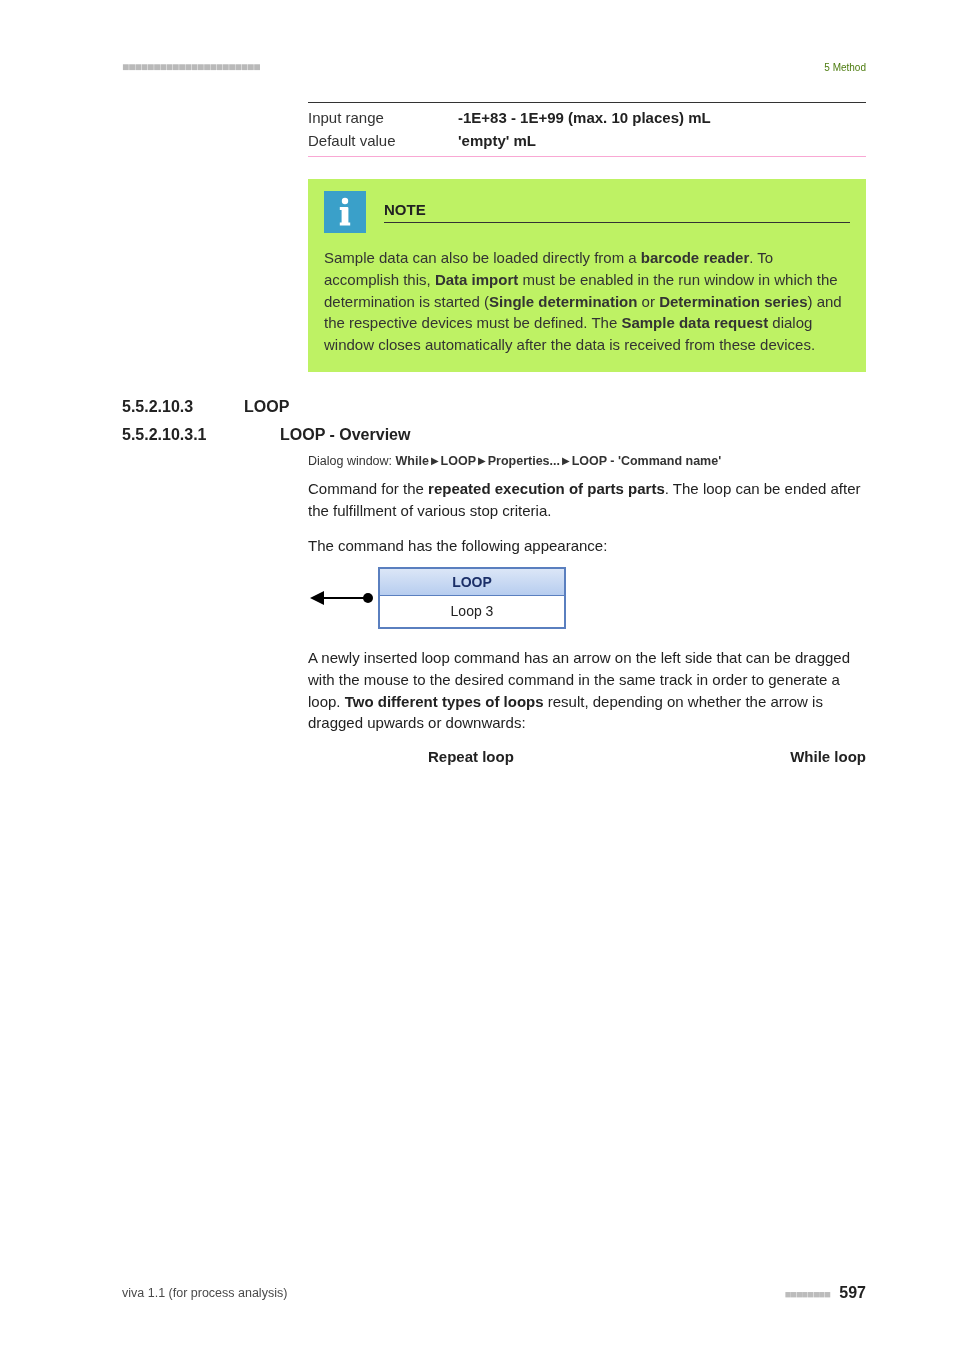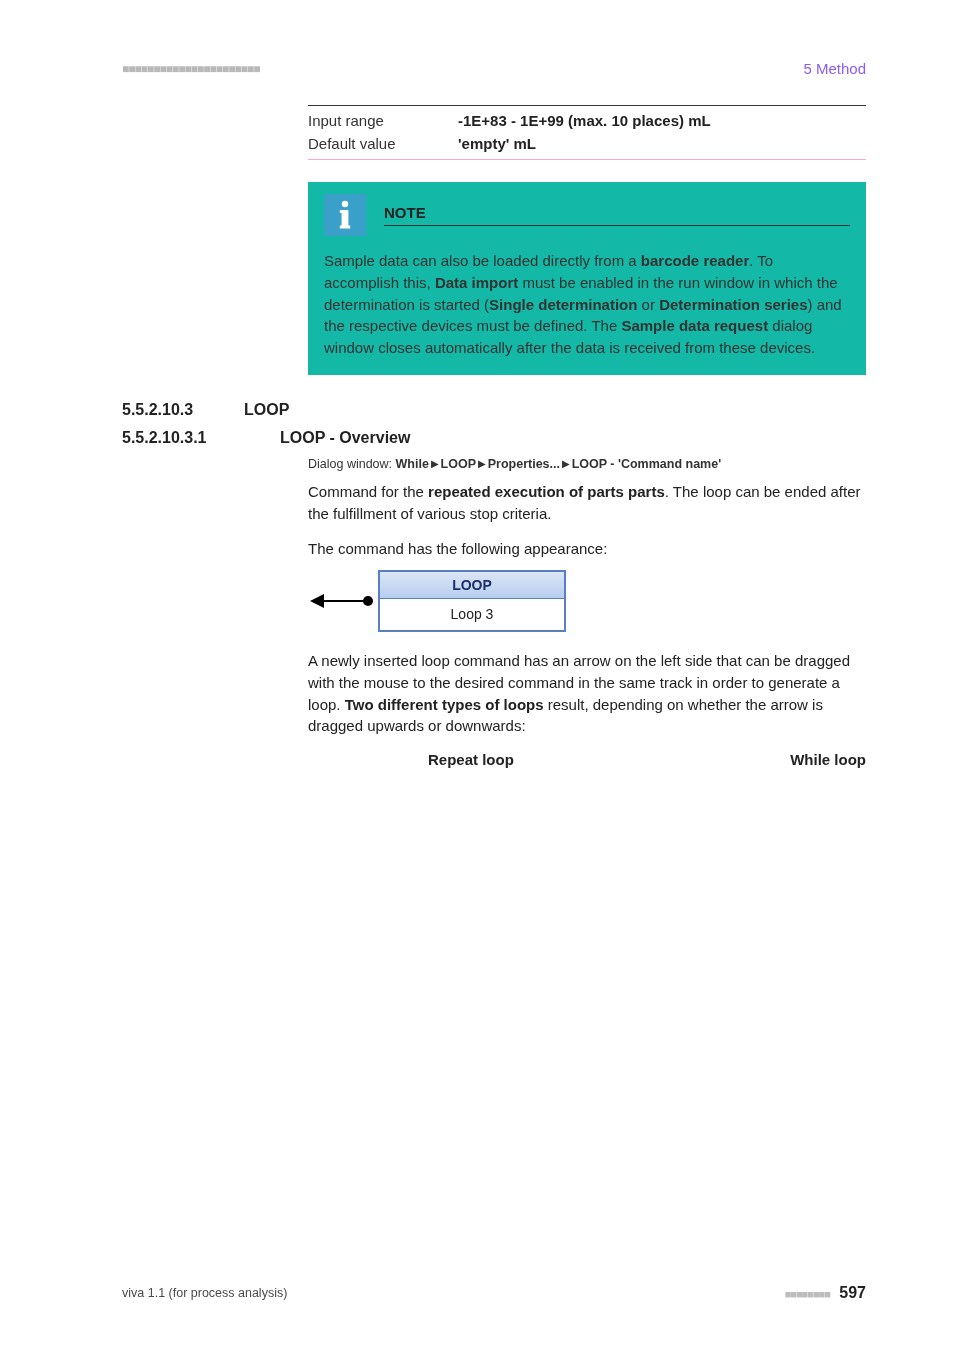--- a/index.html
+++ b/index.html
@@ -22,36 +22,36 @@
     align-items: center;
     font-size: 12px;
     color: #7a7a7a;
     margin-bottom: 28px;
   }
   .header-dashes {
     letter-spacing: -1px;
     color: #b9b9b9;
     font-size: 12px;
   }
-  .header-right { color: #8b5cf6; font-size: 15px; }
+  .header-right { color: #4d7c0f; font-size: 10px; }
   .content-indent { margin-left: 186px; }
   .heading-indent-1 { margin-left: 0; }
 
   .param-table {
     border-top: 1px solid #333;
     border-bottom: 1px solid #f9a8d4;
     padding: 4px 0;
     margin-bottom: 22px;
   }
   .param-row { display: flex; font-size: 15px; line-height: 1.5; }
   .param-label { width: 150px; color: #333; }
   .param-value { font-weight: 700; color: #222; }
 
   .note-box {
-    background: #14b8a6;
+    background: #bef264;
     padding: 12px 16px 16px 16px;
     margin-bottom: 26px;
   }
   .note-head {
     display: flex;
     align-items: center;
     gap: 18px;
     margin-bottom: 14px;
   }
   .note-icon {

